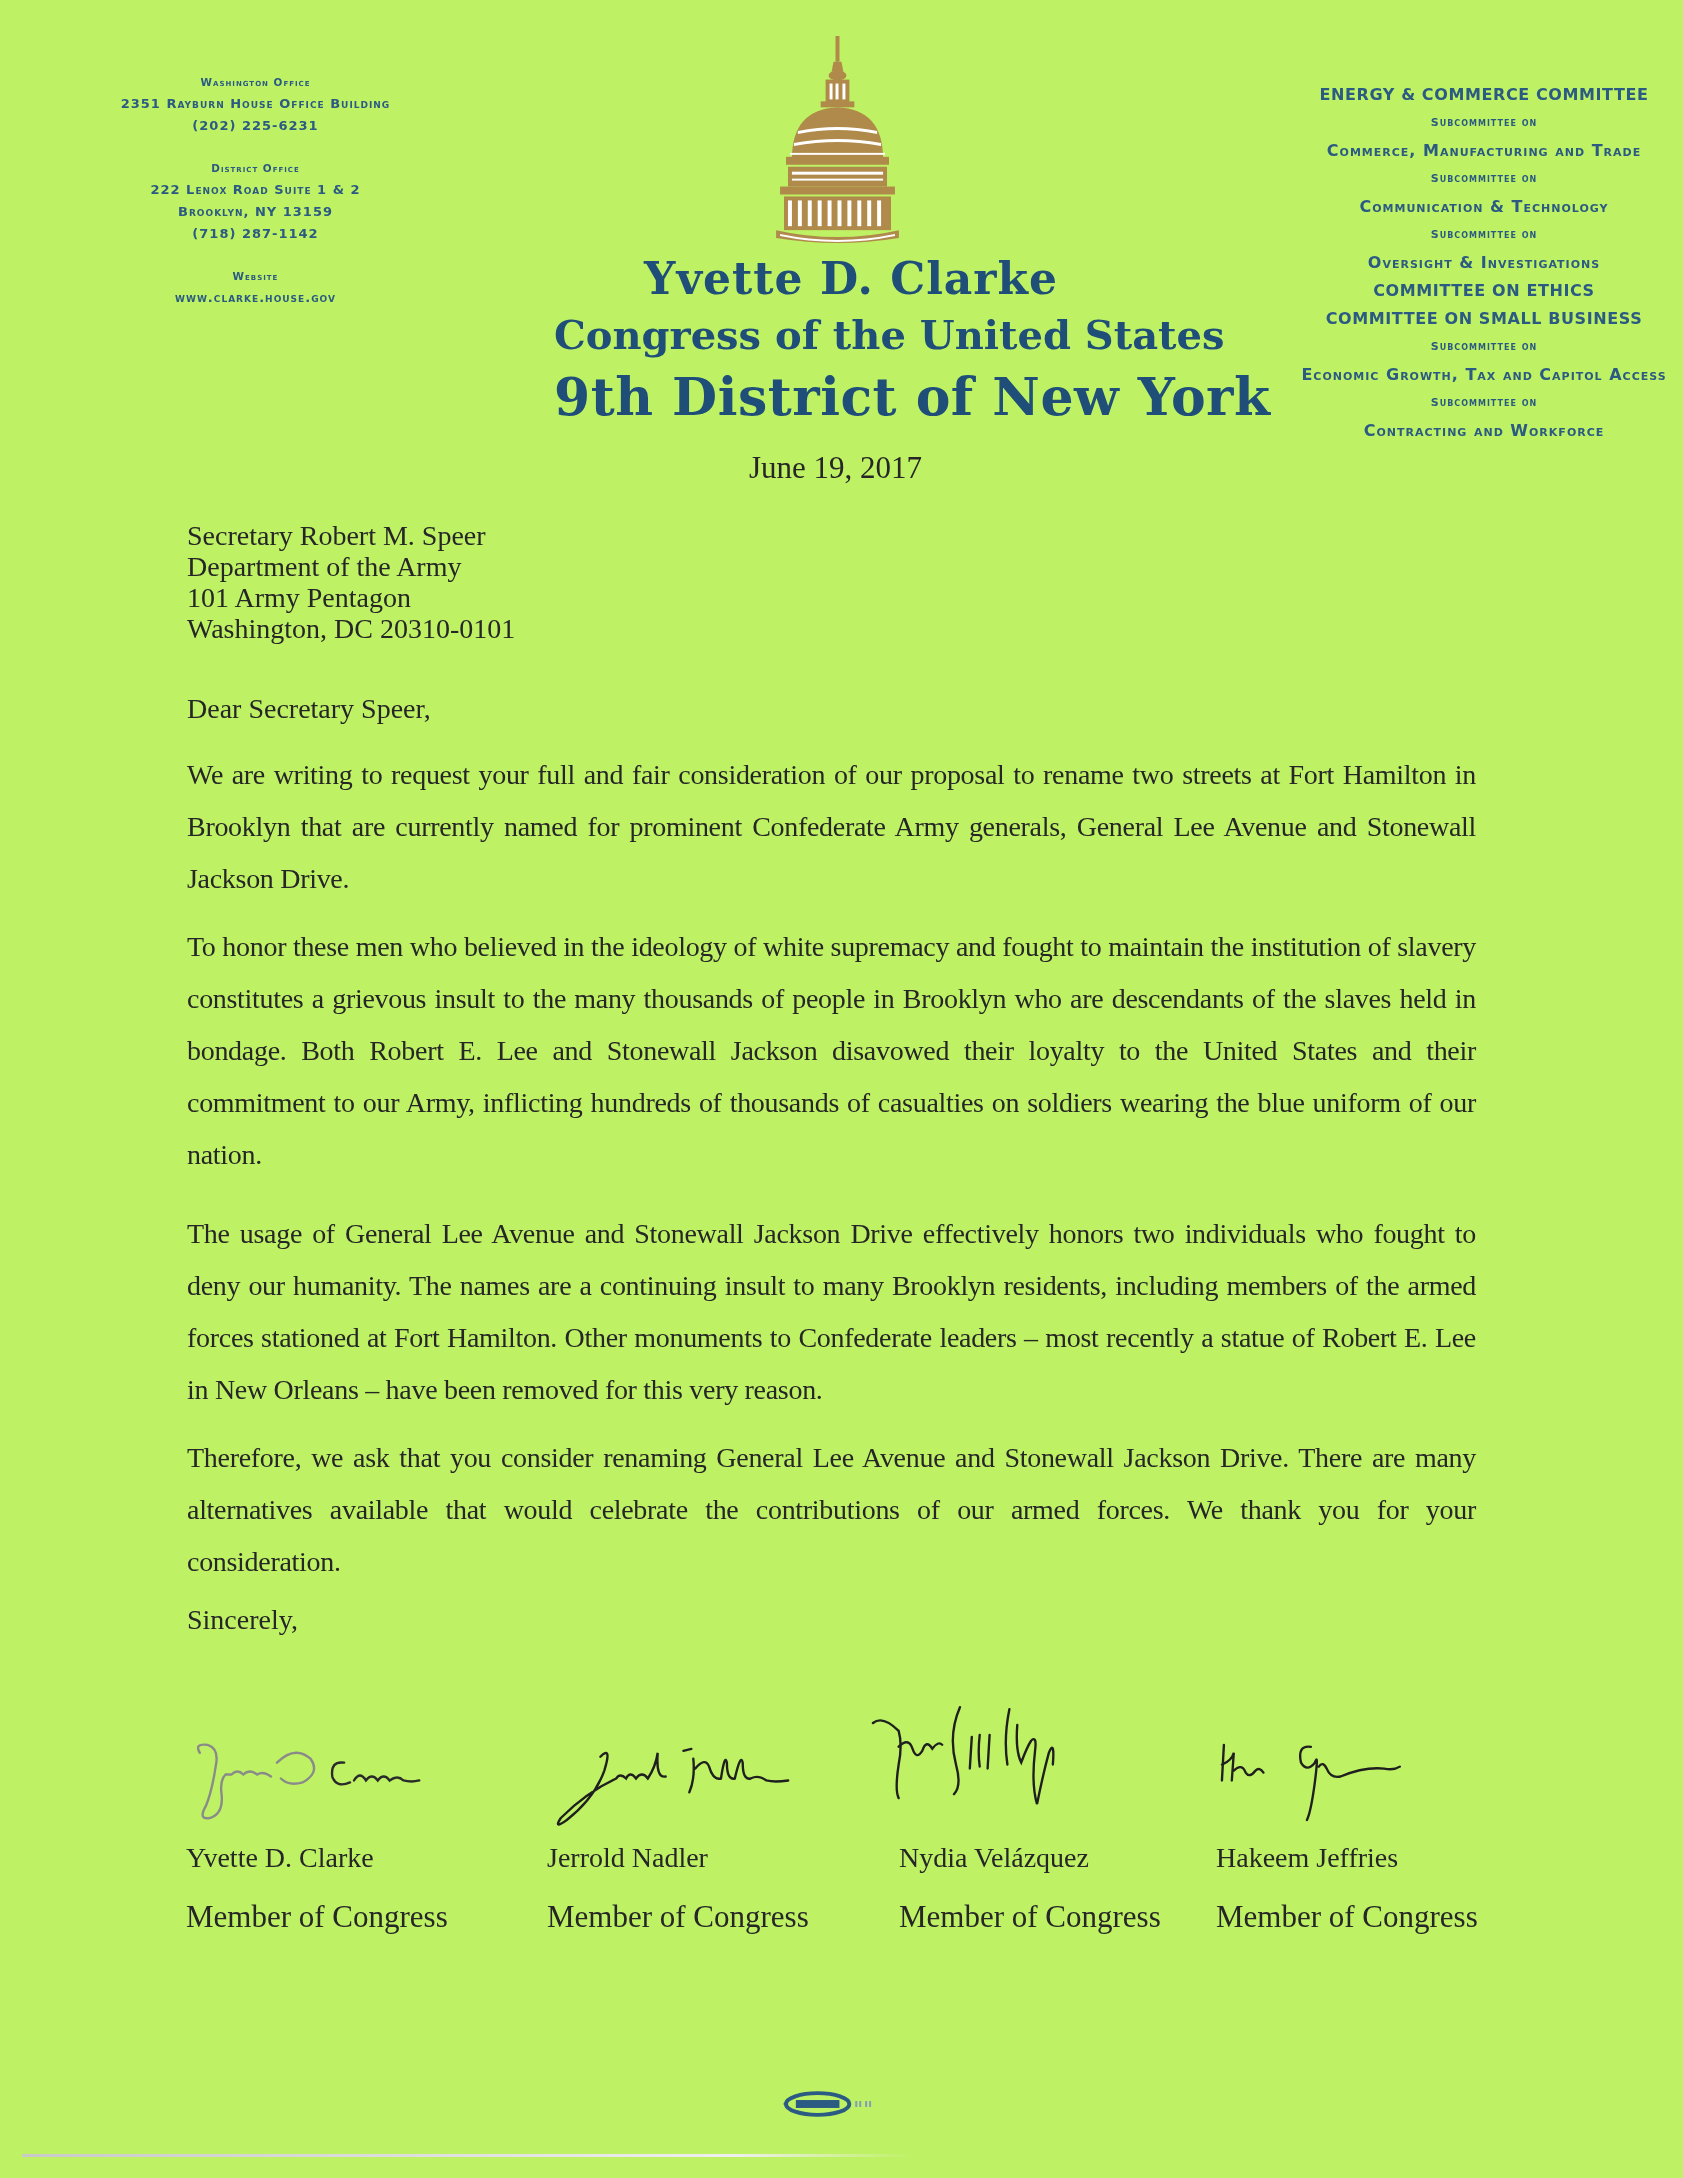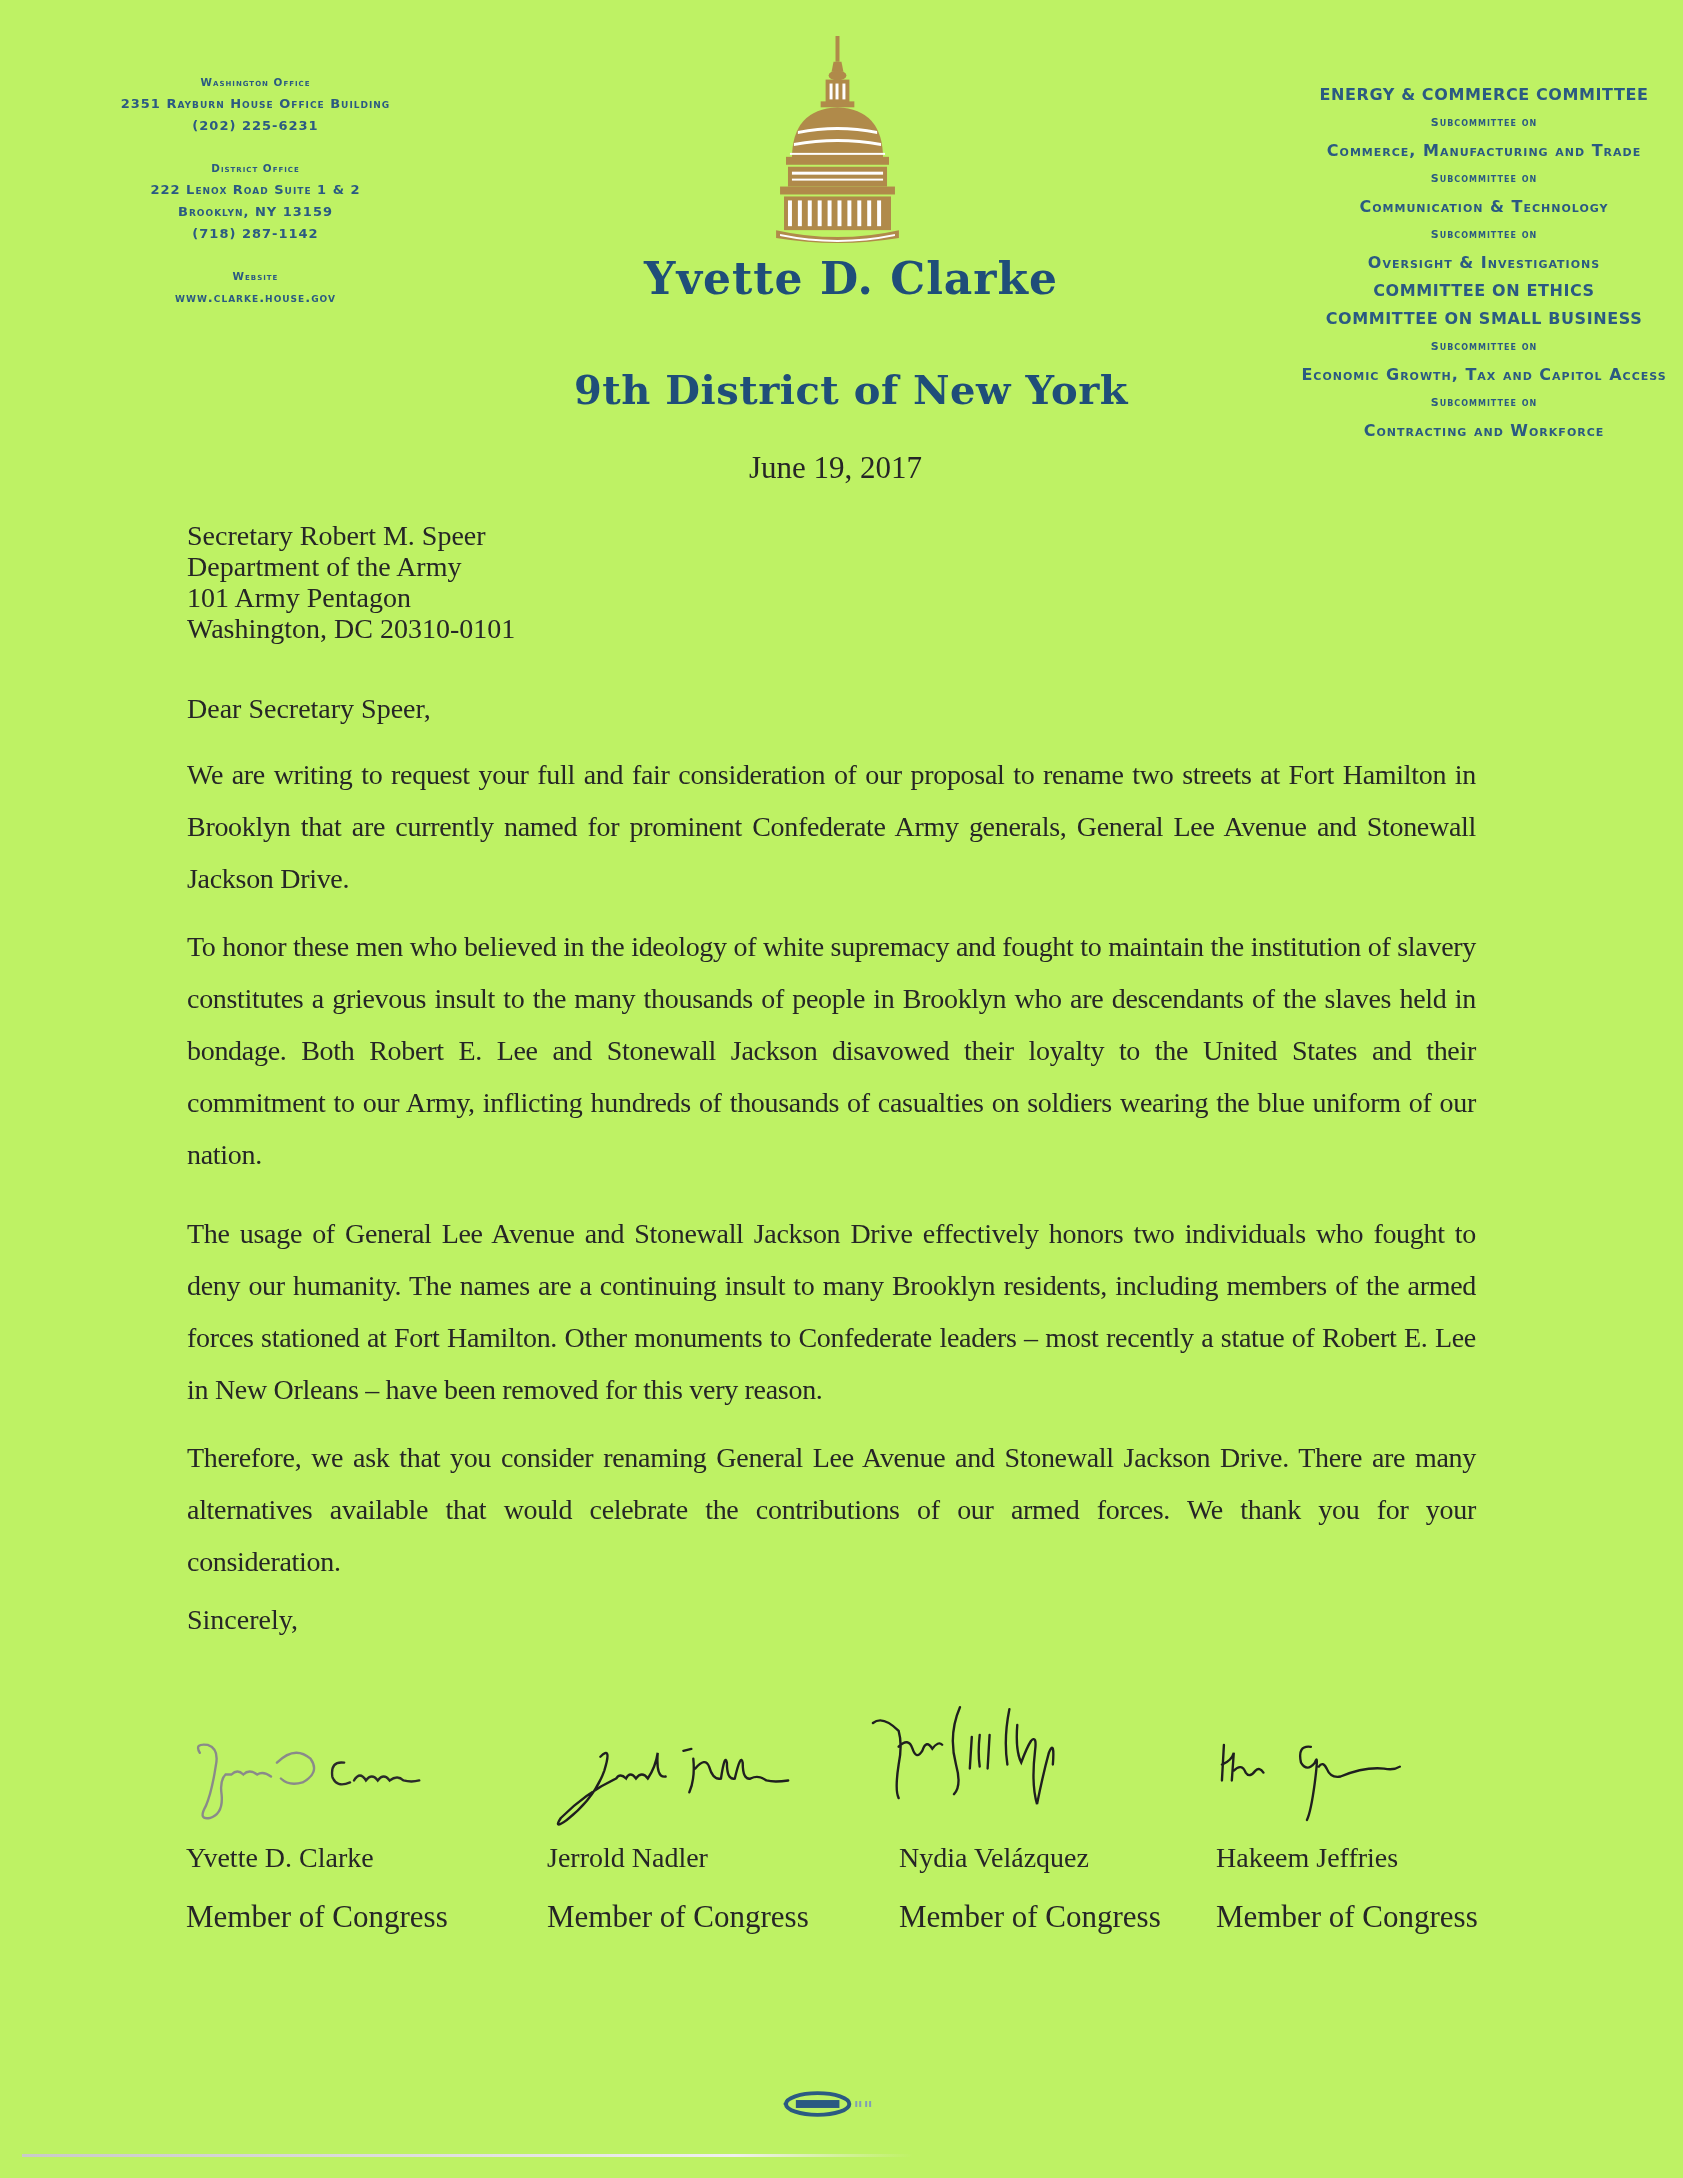--- a/index.html
+++ b/index.html
@@ -18,21 +18,21 @@
   .lh-right .line { font-size: 16px; line-height: 28px; height: 28px; white-space: nowrap; }
   .lh-right .line.major { font-size: 16px; font-variant: normal; letter-spacing: 0.6px; }
   .lh-right .line.label { font-size: 11px; }
 
   
   .dome { position: absolute; left: 774px; top: 36px; width: 127px; height: 208px; }
   .gothic { position: absolute; left: 554px; width: 594px; text-align: center; color: #1f4e79;
     font-family: "DejaVu Serif", serif; font-weight: bold; white-space: nowrap; }
   .gothic.name { top: 253px; font-size: 44px; letter-spacing: 1px; }
   .gothic.congress { top: 311px; font-size: 40px; letter-spacing: 0px; }
-  .gothic.district { top: 366px; font-size: 40px; letter-spacing: 0.5px; }
+  .gothic.district { top: 366px; font-size: 52px; letter-spacing: 0.5px; }
 
   
   .serif { font-family: "Liberation Serif", serif; color: #262626; }
   .date { position: absolute; left: 749px; top: 450px; font-size: 31px; white-space: nowrap; }
   .address { position: absolute; left: 187px; top: 520px; font-size: 28px; line-height: 31px; }
   .address div { white-space: nowrap; }
   .salutation { position: absolute; left: 187px; top: 693px; font-size: 28px; white-space: nowrap; }
 
   .para { position: absolute; left: 187px; width: 1289px; font-size: 28px; line-height: 52px;
     text-align: justify; text-align-last: left; letter-spacing: -0.3px; }
@@ -103,20 +103,21 @@
       <rect x="64" y="166" width="4" height="26"></rect>
       <rect x="74" y="166" width="4" height="26"></rect>
       <rect x="84" y="166" width="4" height="26"></rect>
       <rect x="94" y="166" width="4" height="26"></rect>
       <rect x="104" y="166" width="4" height="26"></rect>
       <path d="M6,200 Q64,212 122,200 L122,202 Q64,214 6,202 Z"></path>
     </g>
   </svg>
 
   <div class="gothic name">Yvette D. Clarke</div>
+  <div class="gothic congress">Congress of the United States</div>
   <div class="gothic district">9th District of New York</div>
 
   <div class="lh-block lh-right">
     <div class="line major">ENERGY &amp; COMMERCE COMMITTEE</div>
     <div class="line label">Subcommittee on</div>
     <div class="line">Commerce, Manufacturing and Trade</div>
     <div class="line label">Subcommittee on</div>
     <div class="line">Communication &amp; Technology</div>
     <div class="line label">Subcommittee on</div>
     <div class="line">Oversight &amp; Investigations</div>

